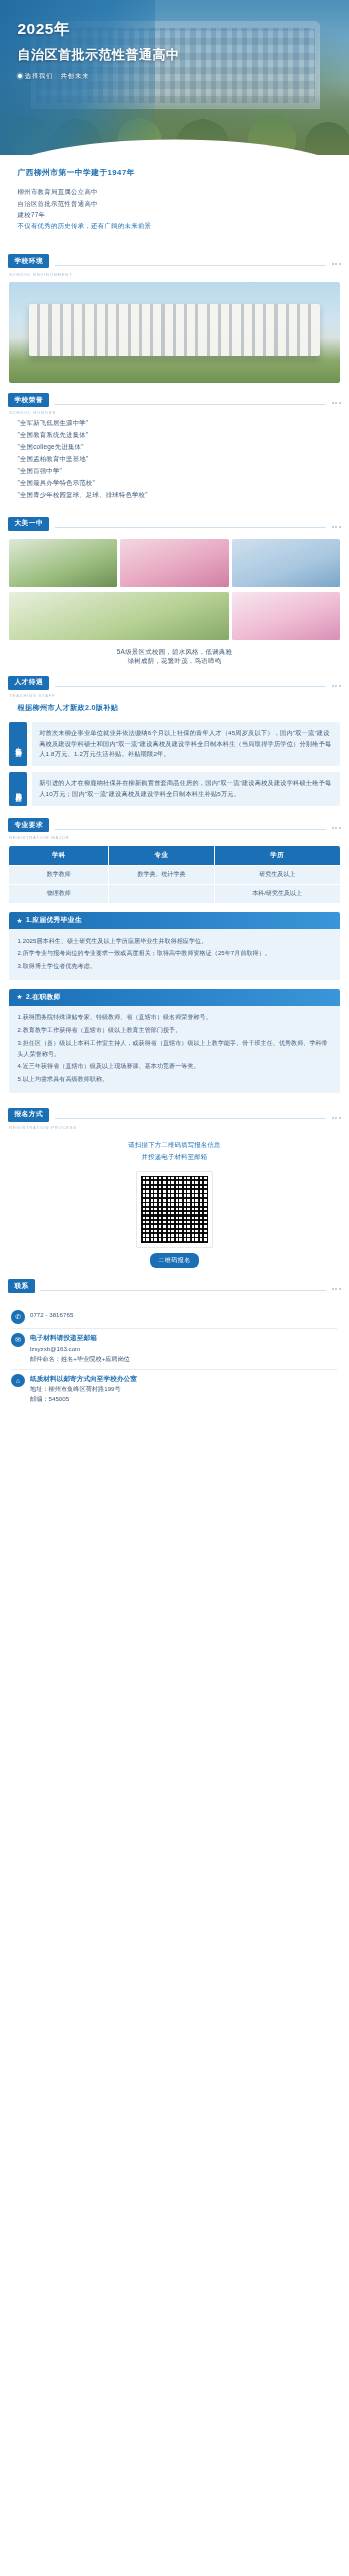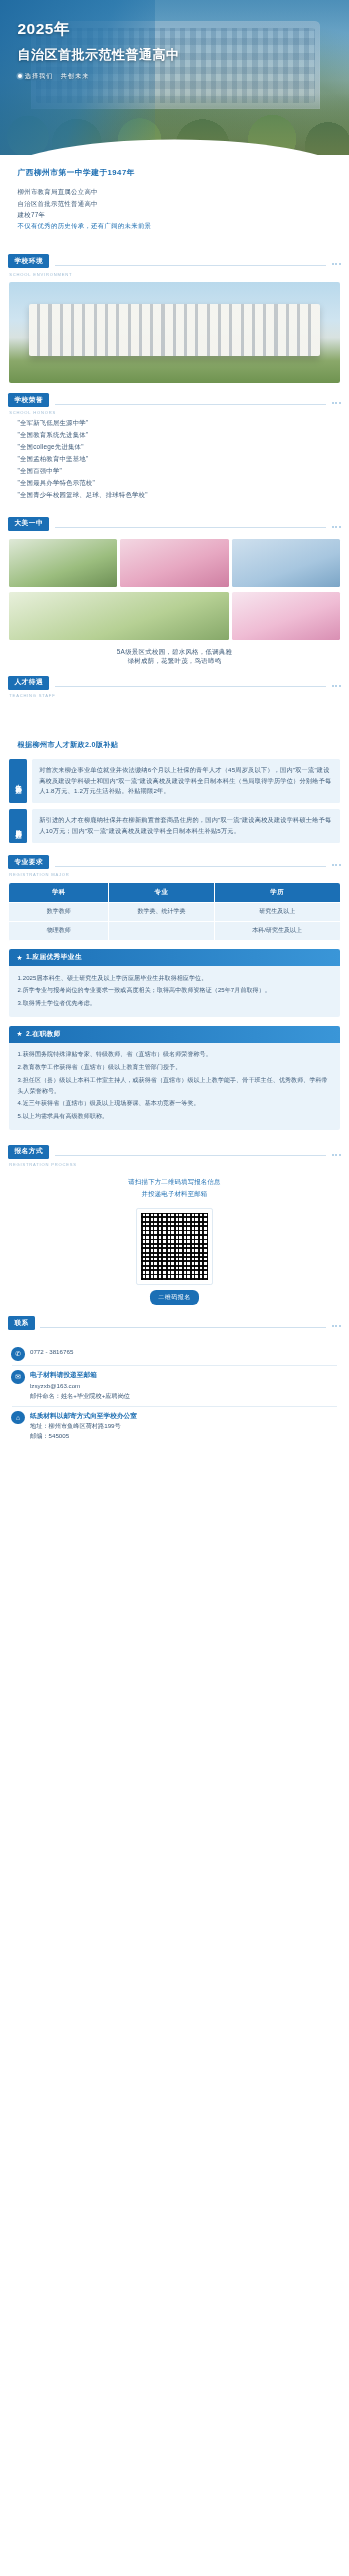--- a/index.html
+++ b/index.html
@@ -150,21 +150,20 @@
   .wide { grid-column: span 2; }
   .caption {
     color: #3d5a78; font-size: 6.4px; letter-spacing: 0.3px;
     text-align: center; padding: 7.2px 5.2px 3.1px 5.2px;
   }
 
   
   .subsidy-title {
     color: #1f6fb2; font-size: 7.2px; font-weight: bold; letter-spacing: 0.3px;
     padding: 5.2px 17.5px 3.1px 17.5px;
-    margin-top: 37px;
   }
   .subsidy-row { display:flex; align-items:stretch; margin: 5.2px 9.3px; gap: 5.2px; }
   .subsidy-badge {
     width: 17.5px; flex: none; background:#1b6fb5; color:#fff; border-radius:1.5px;
     display:flex; align-items:center; justify-content:center; padding: 5.2px 2.1px;
     font-size: 6.2px; font-weight: bold; letter-spacing: 1px;
     writing-mode: vertical-rl; text-orientation: upright;
   }
   .subsidy-body {
     flex: 1; background: #eaf3fa; border-radius: 1.5px; padding: 6.2px 7.2px;

